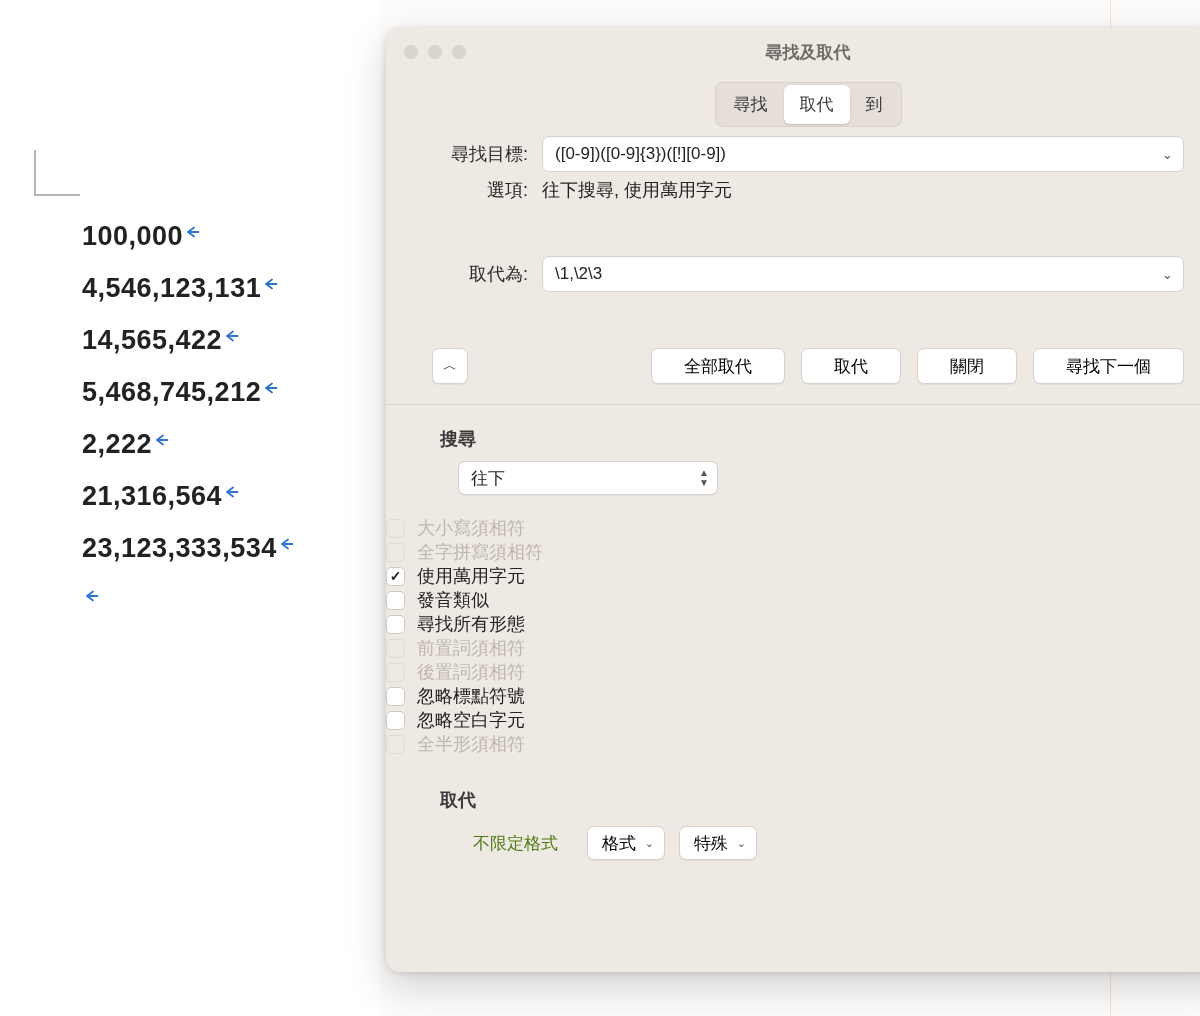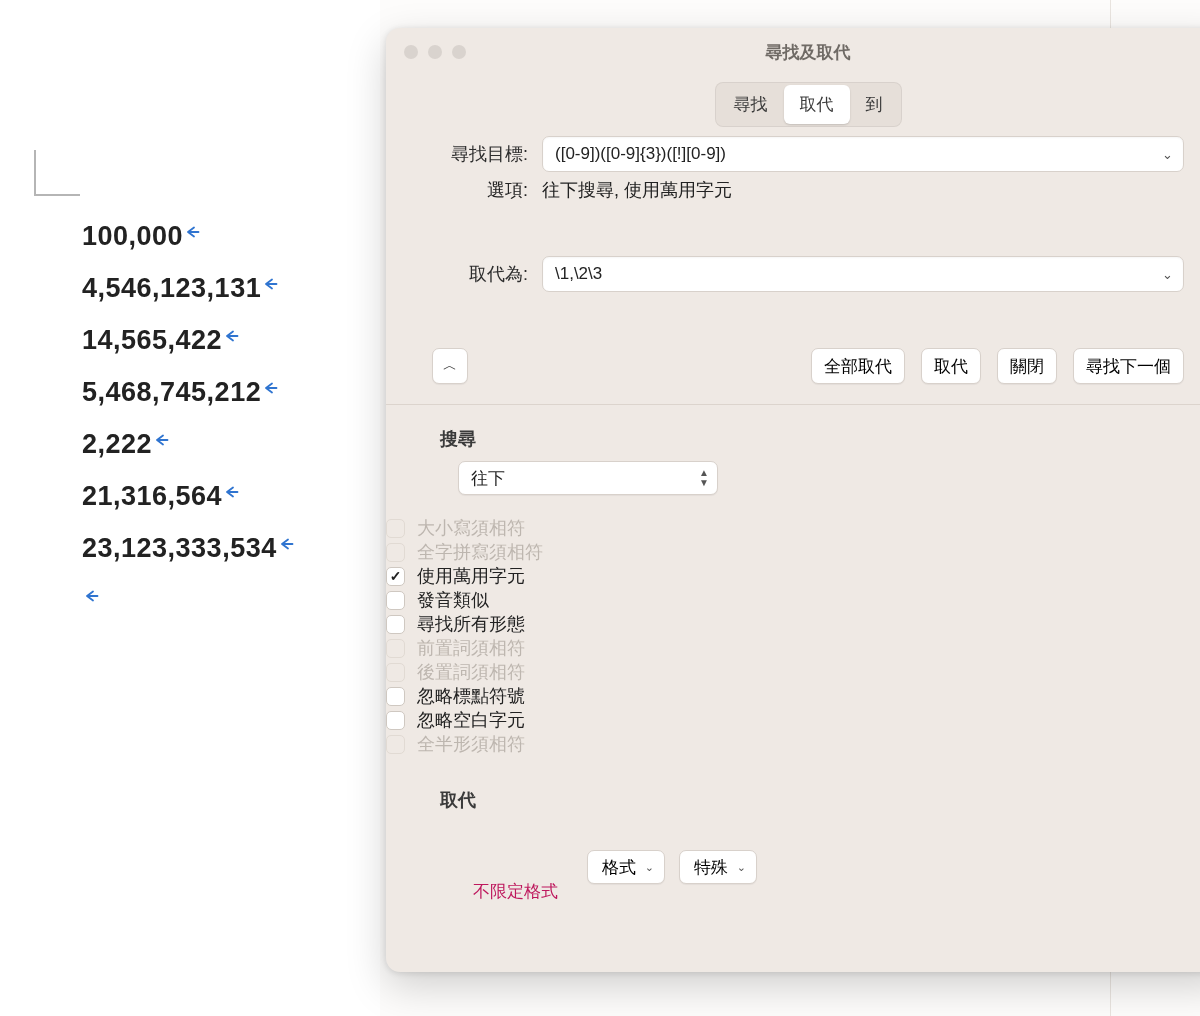--- a/index.html
+++ b/index.html
@@ -183,21 +183,21 @@
       font-size: 14px;
       color: #444;
       box-shadow: 0 1px 1px rgba(0,0,0,0.05);
     }
     .btn-row .spacer { flex: 1; }
     .push-btn {
       height: 36px;
       background: #ffffff;
       border: 1px solid #d8d1cb;
       border-radius: 7px;
-      padding: 0 12px;
+      padding: 0 32px;
       font-size: 17px;
       cursor: pointer;
       font-family: inherit;
       box-shadow: 0 1px 1px rgba(0,0,0,0.05);
     }
 
     .hr {
       height: 1px;
       background: #dcd4cd;
       margin: 0 0 14px 0;
@@ -274,23 +274,22 @@
       gap: 14px;
     }
     .ghost-btn {
       height: 34px;
       border-radius: 7px;
       padding: 0 14px;
       font-size: 17px;
       font-family: inherit;
       border: 1px solid transparent;
       background: transparent;
-      color: #be185d;
+      color: #4d7c0f;
       cursor: default;
-      margin-top: 48px;
     }
     .drop-btn {
       height: 34px;
       background: #ffffff;
       border: 1px solid #d8d1cb;
       border-radius: 7px;
       padding: 0 28px 0 14px;
       font-size: 17px;
       cursor: pointer;
       position: relative;

